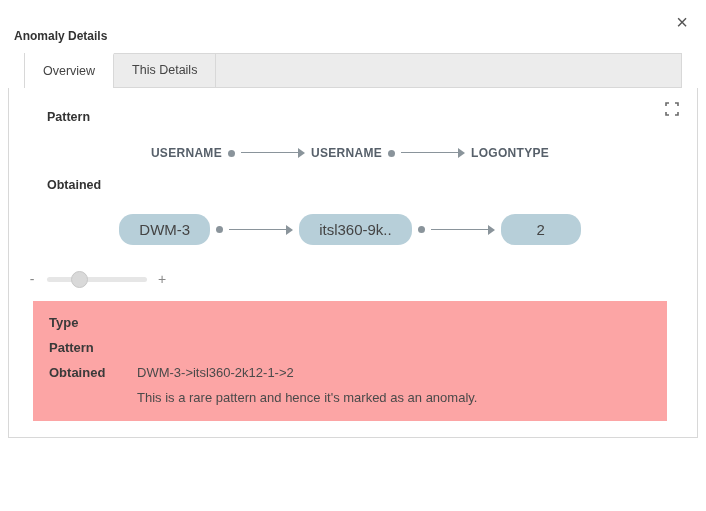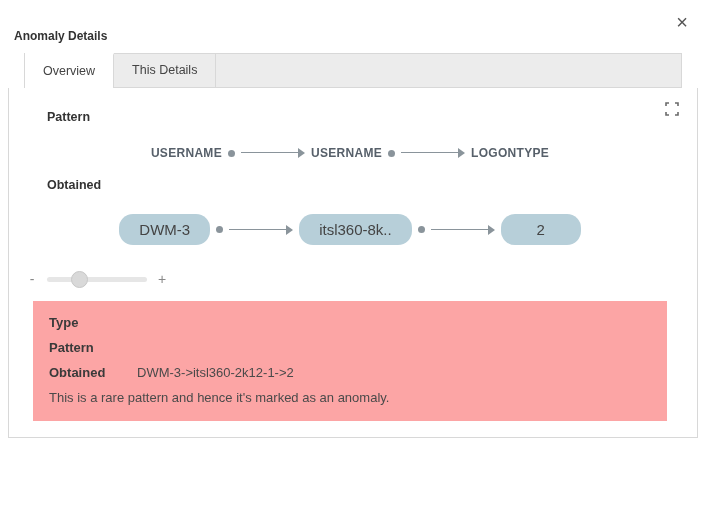--- a/index.html
+++ b/index.html
@@ -142,21 +142,21 @@
   .details-row{
     display:flex;margin-bottom:10px;
   }
   .details-row .k{
     width:88px;font-weight:700;color:#3a3a3a;
   }
   .details-row .v{
     color:#4a4a4a;
   }
   .details-desc{
-    color:#4a4a4a;
+    margin-left:88px;color:#4a4a4a;
   }
 </style>
 </head>
 <body>
 
 <div class="header">
   <h1>Anomaly Details</h1>
   <div class="close-x">×</div>
 </div>
 
@@ -187,21 +187,21 @@
     <span class="arrow"></span>
     <span class="flow-label">LOGONTYPE</span>
   </div>
 
   <div class="section-title">Obtained</div>
 
   <div class="flow">
     <span class="pill">DWM-3</span>
     <span class="dot"></span>
     <span class="arrow"></span>
-    <span class="pill">itsl360-8k..</span>
+    <span class="pill">itsl360-9k..</span>
     <span class="dot"></span>
     <span class="arrow"></span>
     <span class="pill">2</span>
   </div>
 
   <div class="slider-row">
     <span class="slider-sign">-</span>
     <div class="slider-track">
       <div class="slider-thumb"></div>
     </div>

